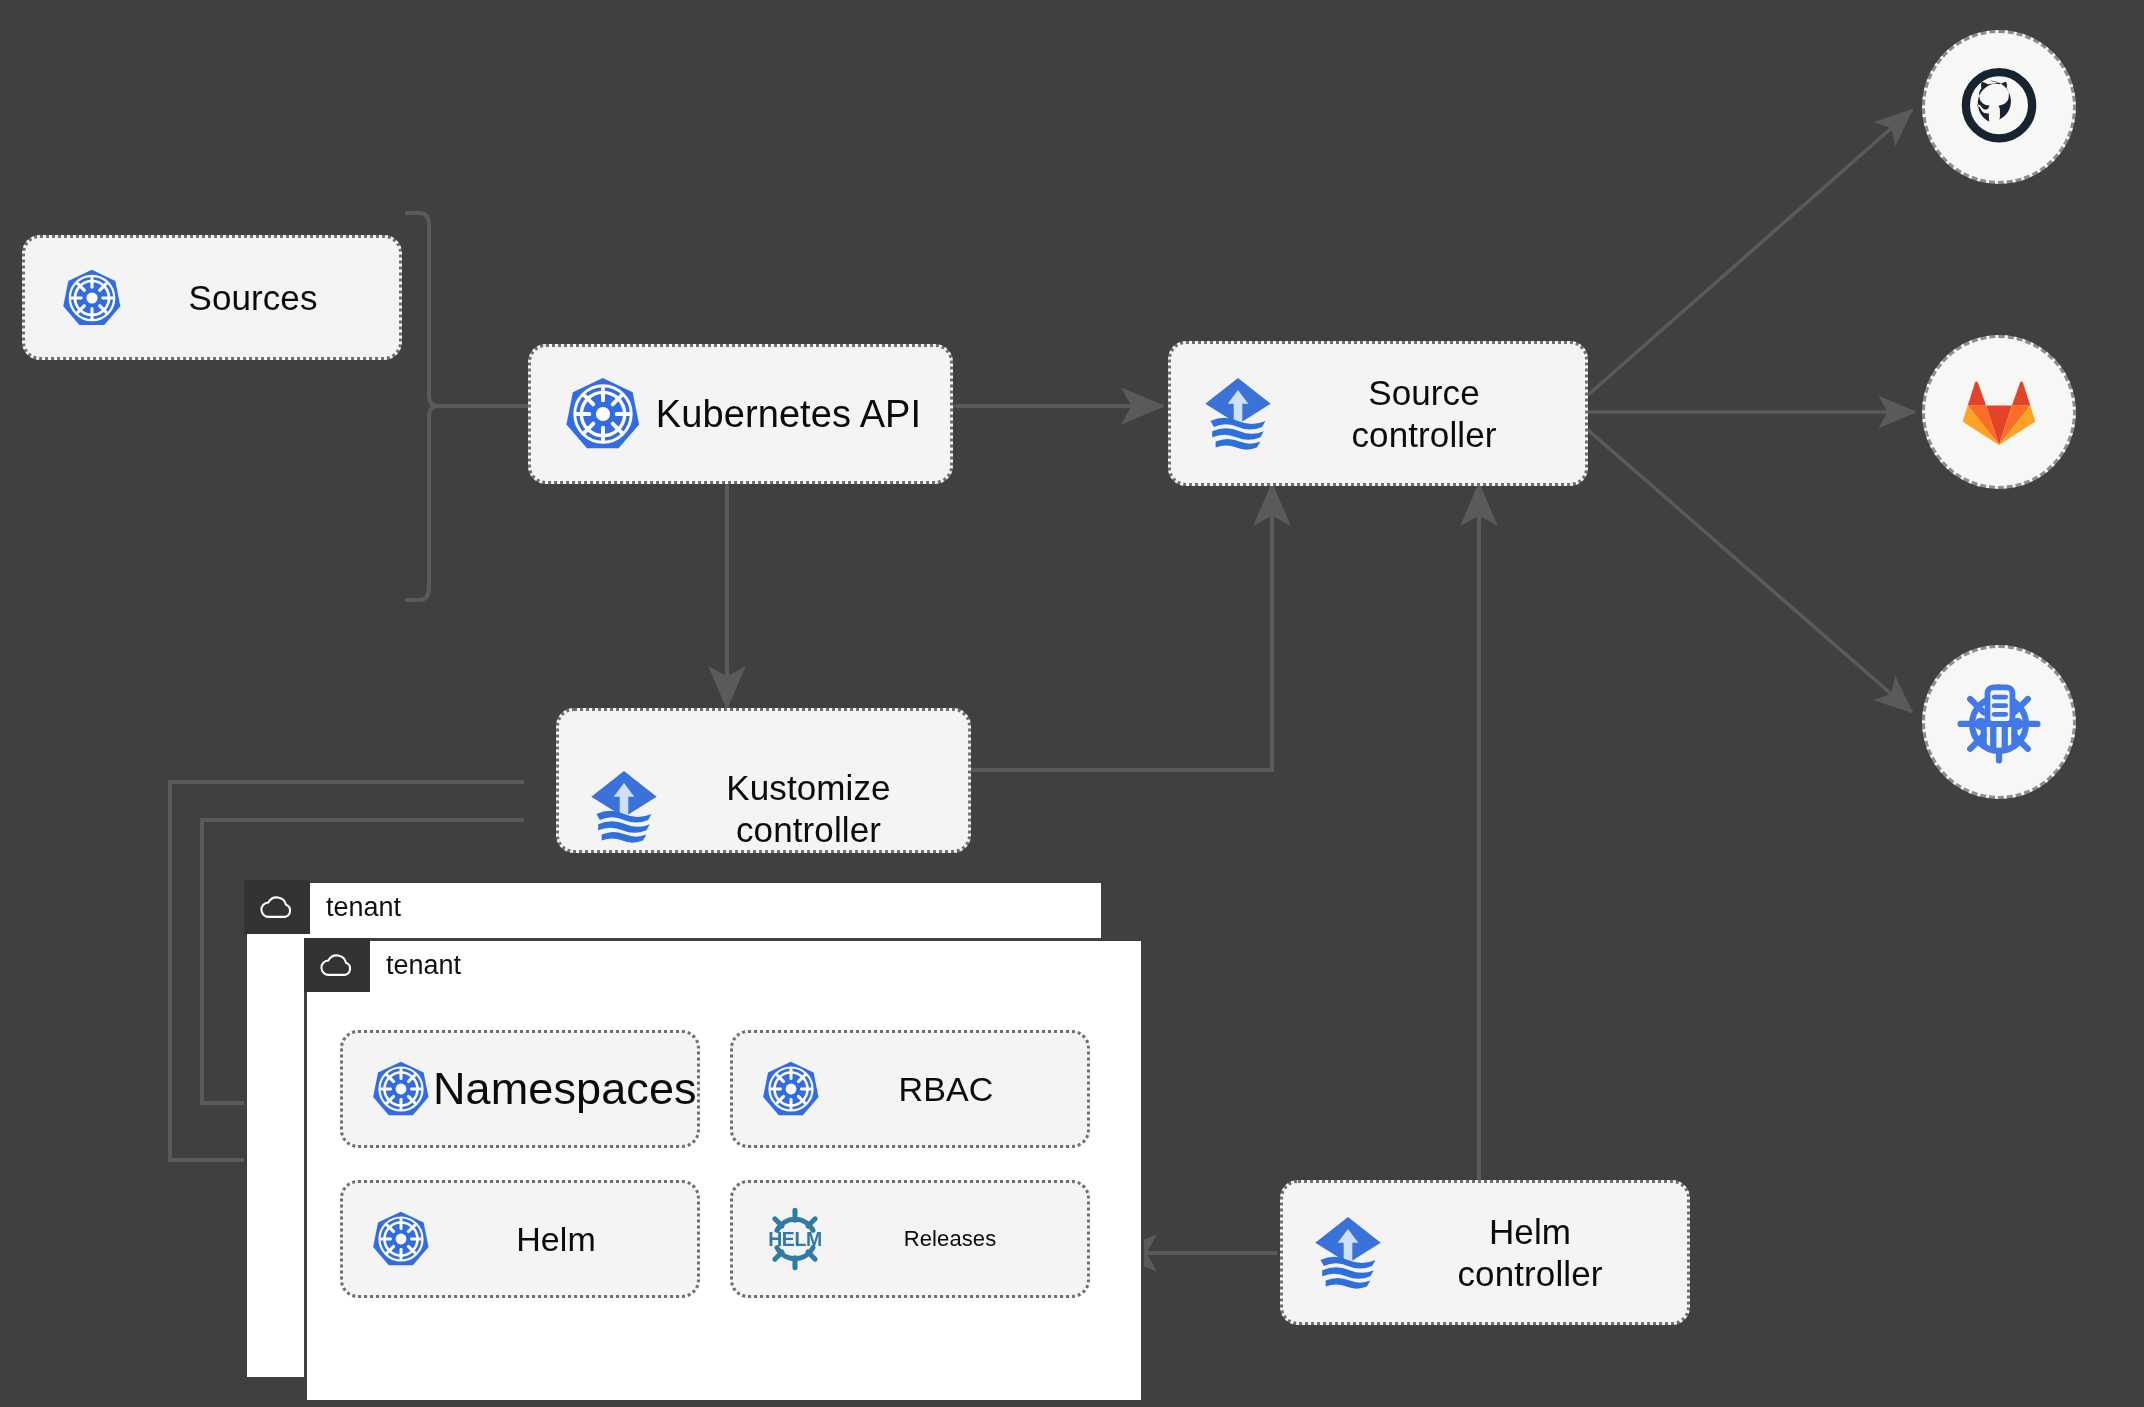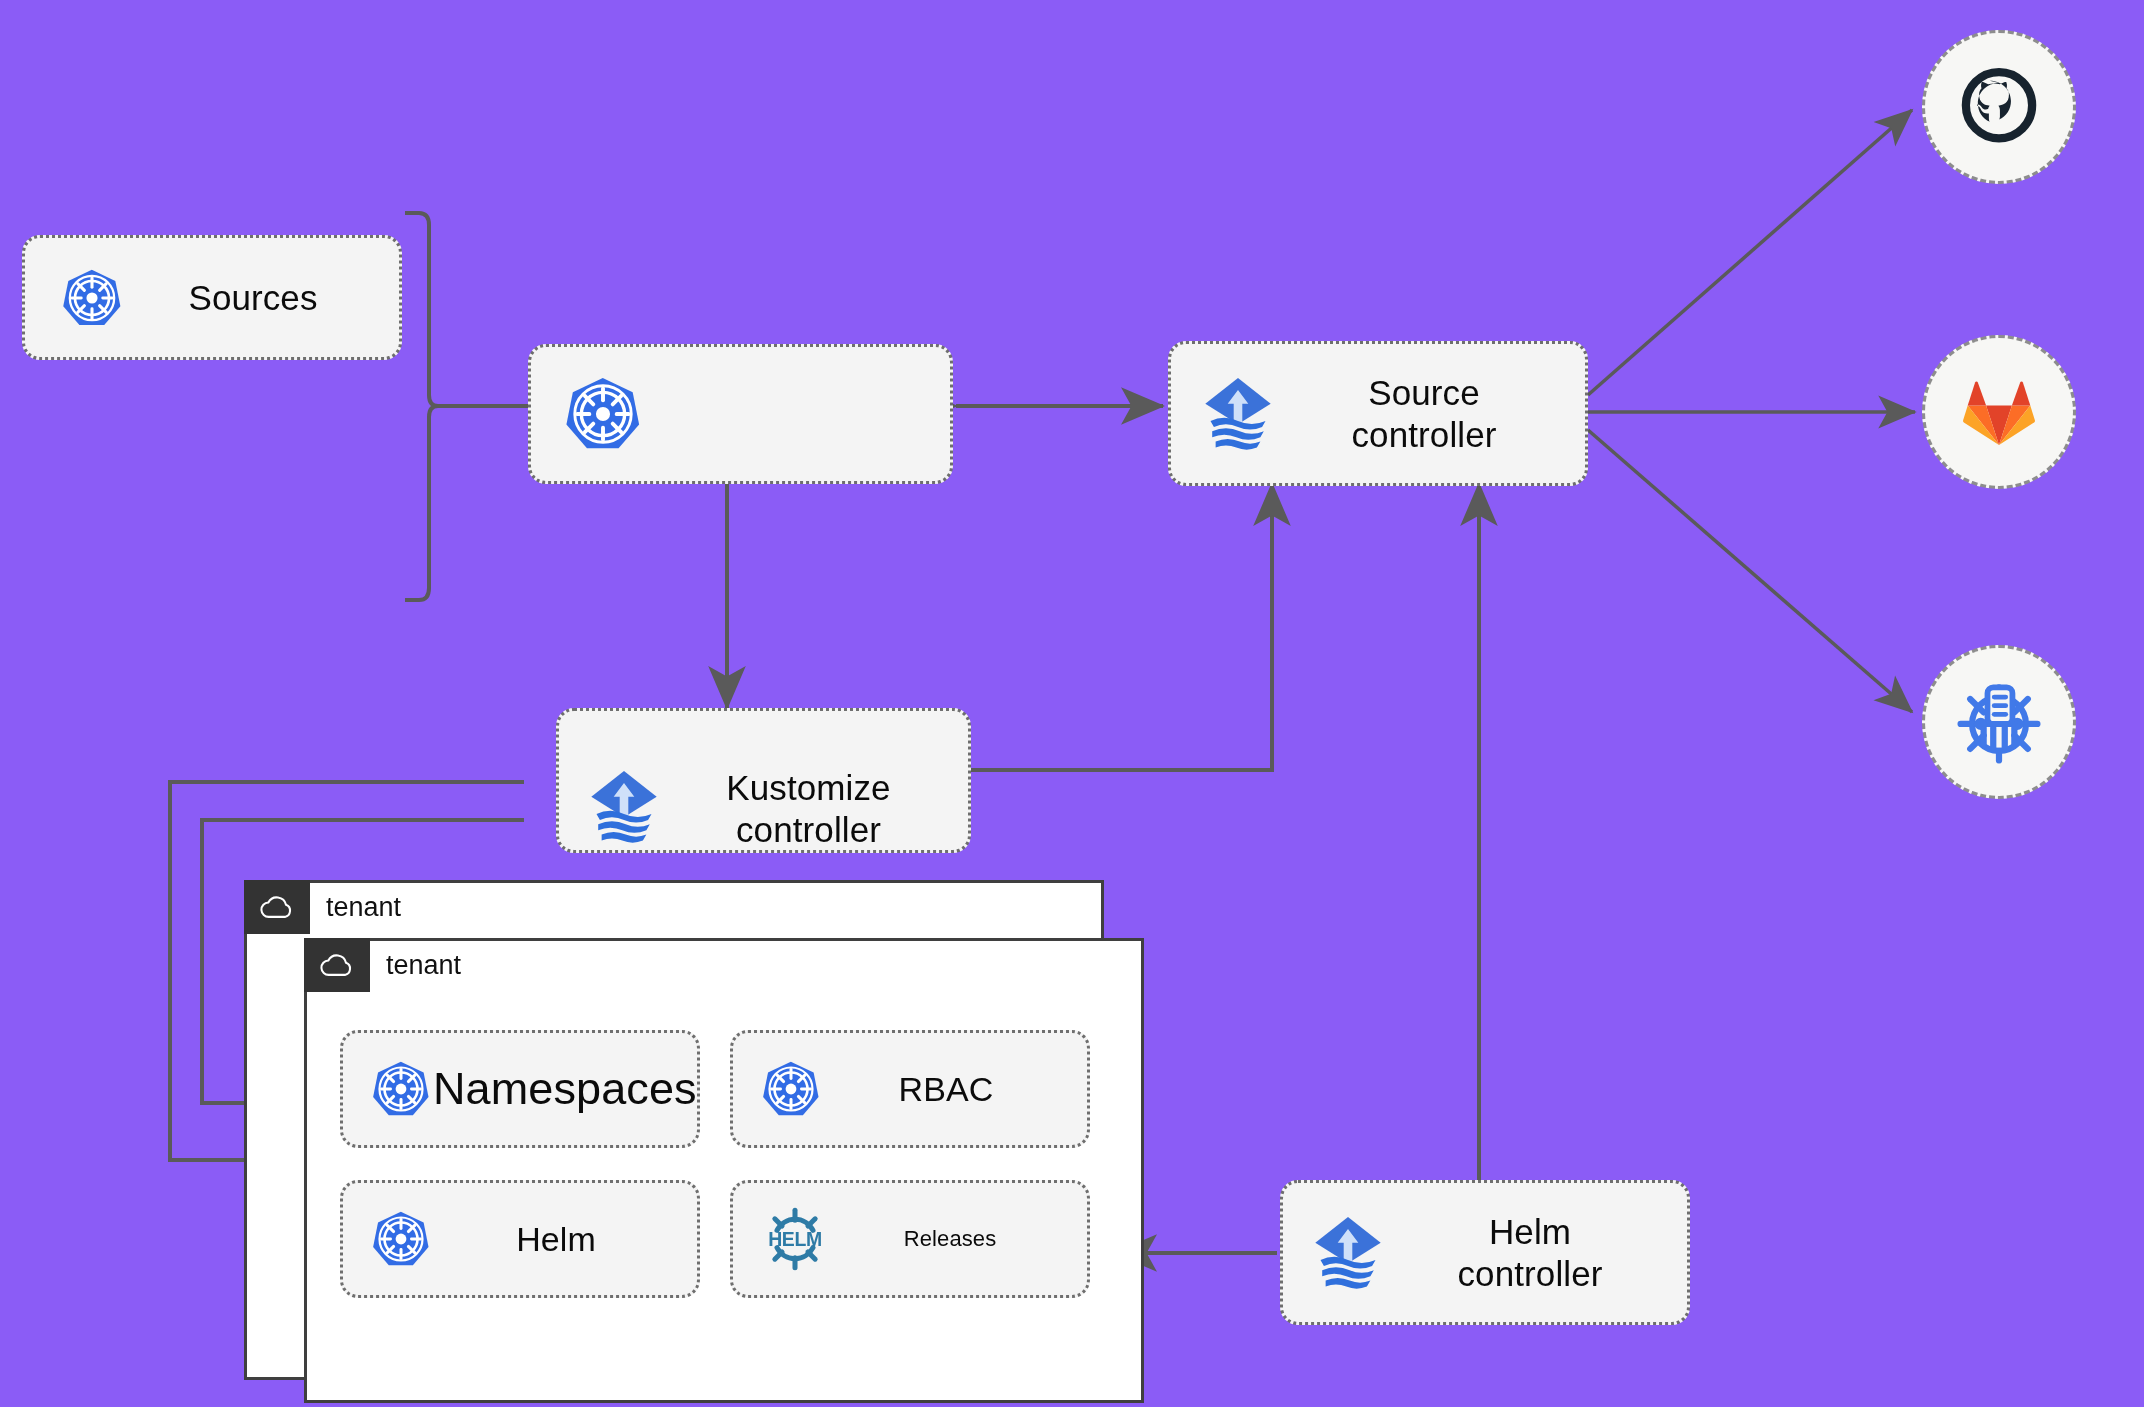--- a/index.html
+++ b/index.html
@@ -1,17 +1,17 @@
 <!DOCTYPE html>
 <html><head>
 <meta charset="utf-8">
 <style>
   html,body{margin:0;padding:0;background:#ffffff;}
   body{font-family:"Liberation Sans",sans-serif;}
-  #stage{position:relative;width:2144px;height:1407px;background:#8b5cf6;overflow:hidden;}
+  #stage{position:relative;width:2144px;height:1407px;background:#404040;overflow:hidden;}
 
   
   .node{
     position:absolute;
     background:#f4f4f4;
     border:3px dotted #6e6e6e;
     border-radius:18px;
     box-sizing:border-box;
     display:flex;
     align-items:center;
@@ -126,20 +126,21 @@
           <rect x="-1.5" y="-21" width="3" height="12" rx="1.4" transform="rotate(135)"></rect>
           <rect x="-1.5" y="-21" width="3" height="12" rx="1.4" transform="rotate(180)"></rect>
           <rect x="-1.5" y="-21" width="3" height="12" rx="1.4" transform="rotate(225)"></rect>
           <rect x="-1.5" y="-21" width="3" height="12" rx="1.4" transform="rotate(270)"></rect>
           <rect x="-1.5" y="-21" width="3" height="12" rx="1.4" transform="rotate(315)"></rect>
           <circle r="16.5" fill="none" stroke="#fff" stroke-width="2.6"></circle>
           <circle r="21.5" fill="none" stroke="#fff" stroke-width="2.2"></circle>
         </g>
       </svg>
     </span>
+    <span class="lbl" style="font-size:38px;">Kubernetes API</span>
   </div>
 
   <div class="node" style="left:1168px;top:341px;width:420px;height:145px;">
     <span class="ico" style="margin-left:24px;">
       <svg width="86" height="86" viewBox="0 0 100 100">
         <path d="M50 8 L88 38 L50 62 L12 38 Z" fill="#3b72d9"></path>
         <path d="M50 22 L62 38 L55 38 L55 60 L45 60 L45 38 L38 38 Z" fill="#cfe0f9"></path>
         <g fill="#2f6fdc">
           <path d="M18 58 q16 -7 32 0 q16 7 32 0 l-4 7 q-14 6 -28 0 q-14 -6 -28 0 Z"></path>
           <path d="M20 70 q16 -7 32 0 q14 6 28 0 l-4 7 q-14 6 -28 0 q-14 -6 -28 0 Z"></path>

